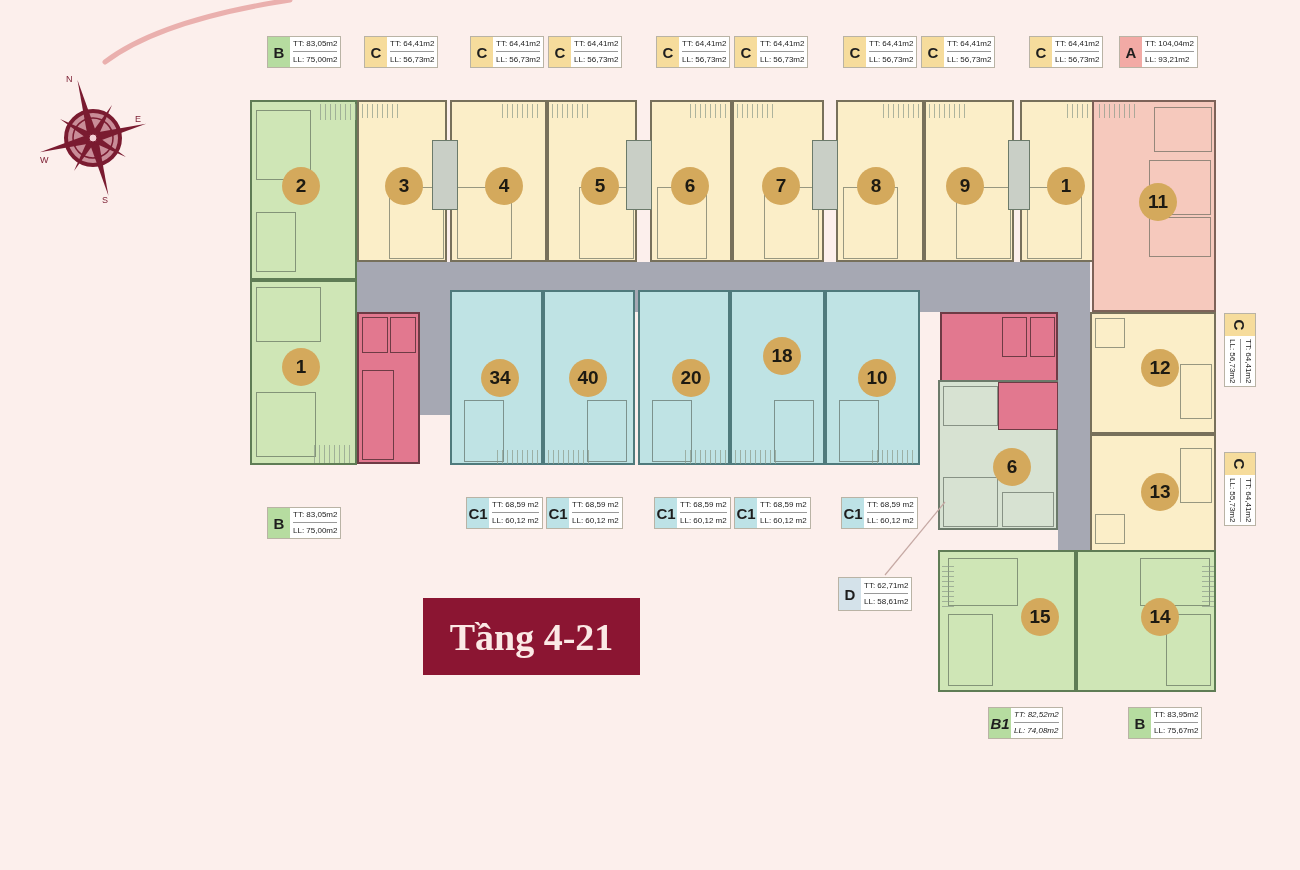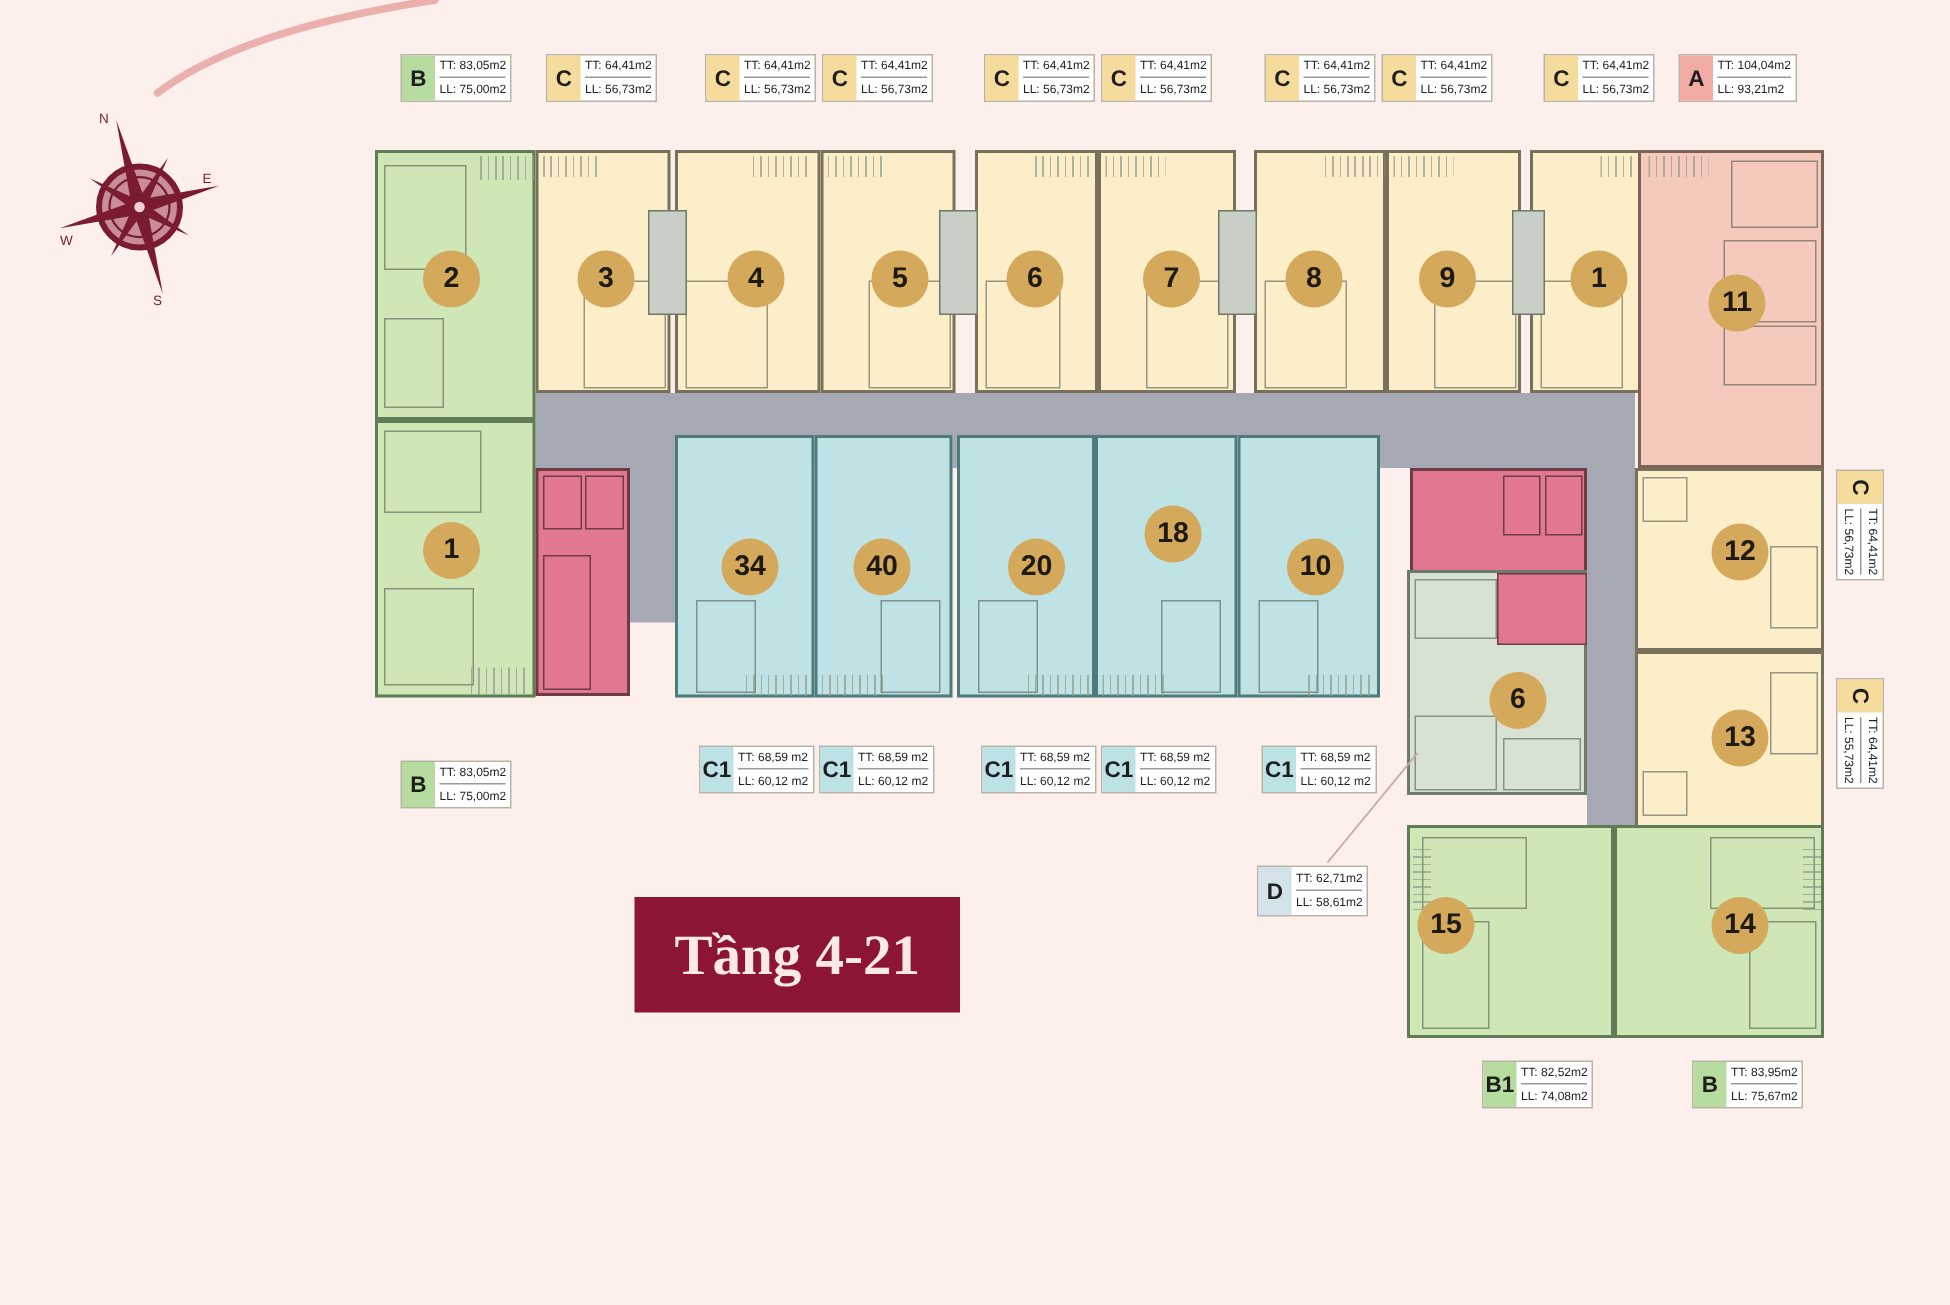--- a/index.html
+++ b/index.html
@@ -190,21 +190,21 @@
   <div class="num" style="left:600px;top:186px;">5</div>
   <div class="num" style="left:690px;top:186px;">6</div>
   <div class="num" style="left:781px;top:186px;">7</div>
   <div class="num" style="left:876px;top:186px;">8</div>
   <div class="num" style="left:965px;top:186px;">9</div>
   <div class="num" style="left:1066px;top:186px;">1</div>
   <div class="num" style="left:1158px;top:186px;margin-top:16px;">11</div>
   <div class="num" style="left:1160px;top:368px;">12</div>
   <div class="num" style="left:1160px;top:492px;">13</div>
   <div class="num" style="left:1160px;top:617px;">14</div>
-  <div class="num" style="left:964px;top:617px;">15</div>
+  <div class="num" style="left:1040px;top:617px;">15</div>
   <div class="num" style="left:1012px;top:467px;">6</div>
   <div class="num" style="left:877px;top:378px;">10</div>
   <div class="num" style="left:782px;top:356px;">18</div>
   <div class="num" style="left:691px;top:378px;">20</div>
   <div class="num" style="left:588px;top:378px;">40</div>
   <div class="num" style="left:500px;top:378px;">34</div>
 </div>
 
 <div class="tag t-green" style="left:267px;top:36px;">
   <div class="type">B</div>
@@ -339,21 +339,21 @@
   <line x1="65" y1="2" x2="5" y2="75" stroke="#c6a9a4" stroke-width="1.2"></line>
 </svg>
 <div class="tag t-grey" style="left:838px;top:577px;height:34px;">
   <div class="type">D</div>
     <div class="vals">
       <span>TT: 62,71m2</span>
       <span>LL: 58,61m2</span>
     </div>
   </div>
 
-<div class="tag t-green" style="left:988px;top:707px;">
+<div class="tag t-green" style="left:988px;top:707px;font-style:italic;">
   <div class="type">B1</div>
     <div class="vals">
       <span>TT: 82,52m2</span>
       <span>LL: 74,08m2</span>
     </div>
   </div>
 <div class="tag t-green" style="left:1128px;top:707px;">
   <div class="type">B</div>
     <div class="vals">
       <span>TT: 83,95m2</span>

